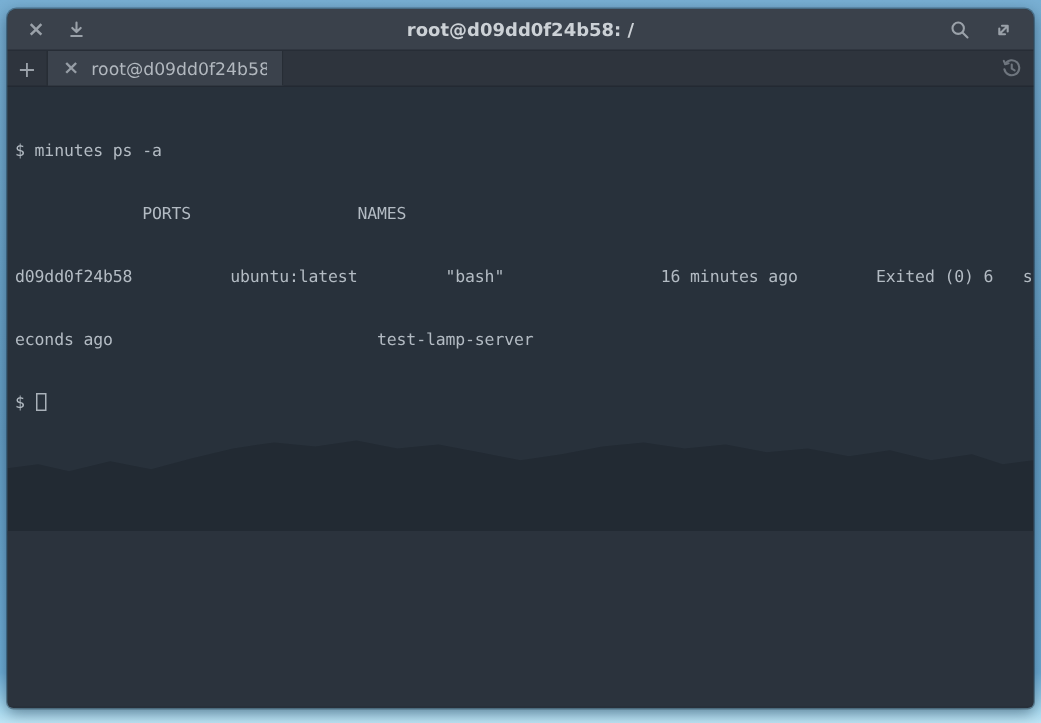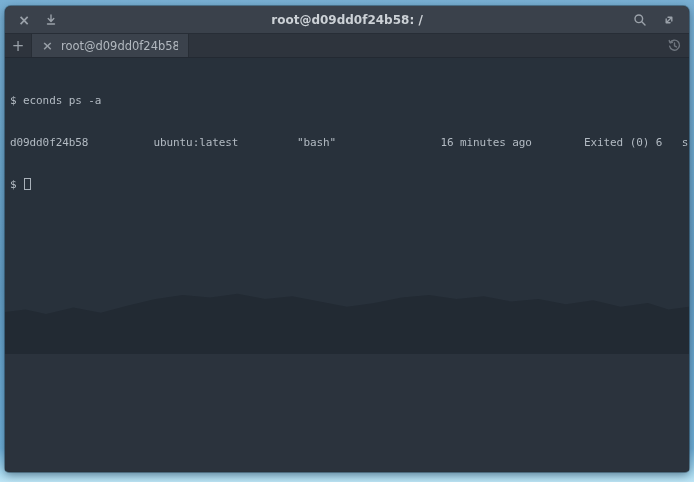--- a/index.html
+++ b/index.html
@@ -125,19 +125,21 @@
         <path d="M2.2 2.6 L3.2 4.8 L5.4 4.2"></path>
         <path d="M7.5 5 L7.5 7.8 L9.4 8.9"></path>
       </svg>
     </div>
   </div>
 
   <div class="terminal">
     <div class="sil-trees"></div>
     <div class="sil-ground"></div>
     <div class="term-text">
-      <div class="t-line">$ econds ps -a</div>
+      <div class="t-line">$ minutes ps -a</div>
+      <div class="t-line">             PORTS                 NAMES</div>
       <div class="t-line">d09dd0f24b58          ubuntu:latest         "bash"                16 minutes ago        Exited (0) 6   s</div>
+      <div class="t-line">econds ago                           test-lamp-server</div>
       <div class="t-line"><span>$</span><span class="cursor"></span></div>
     </div>
   </div>
 
 </div>
 
 </body></html>

